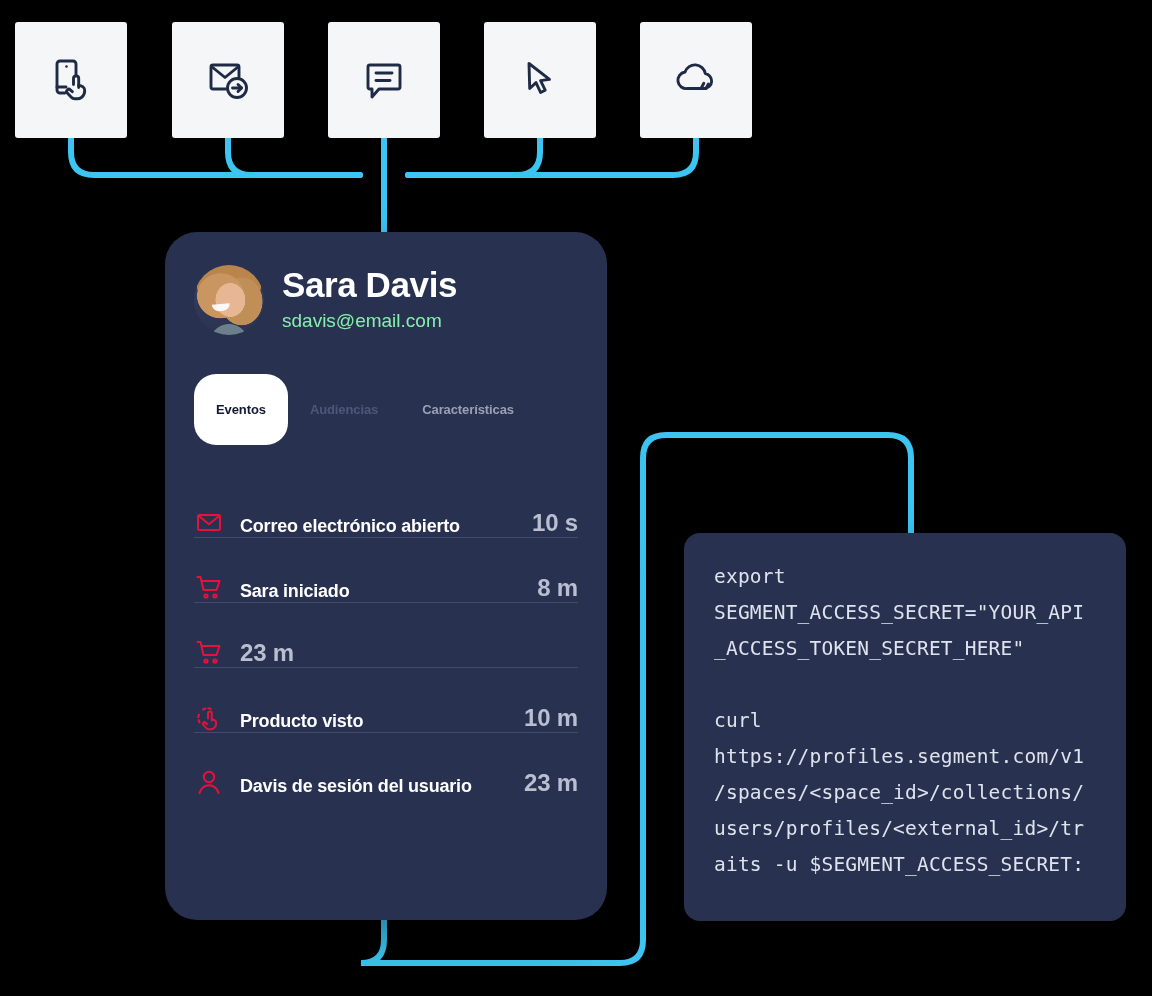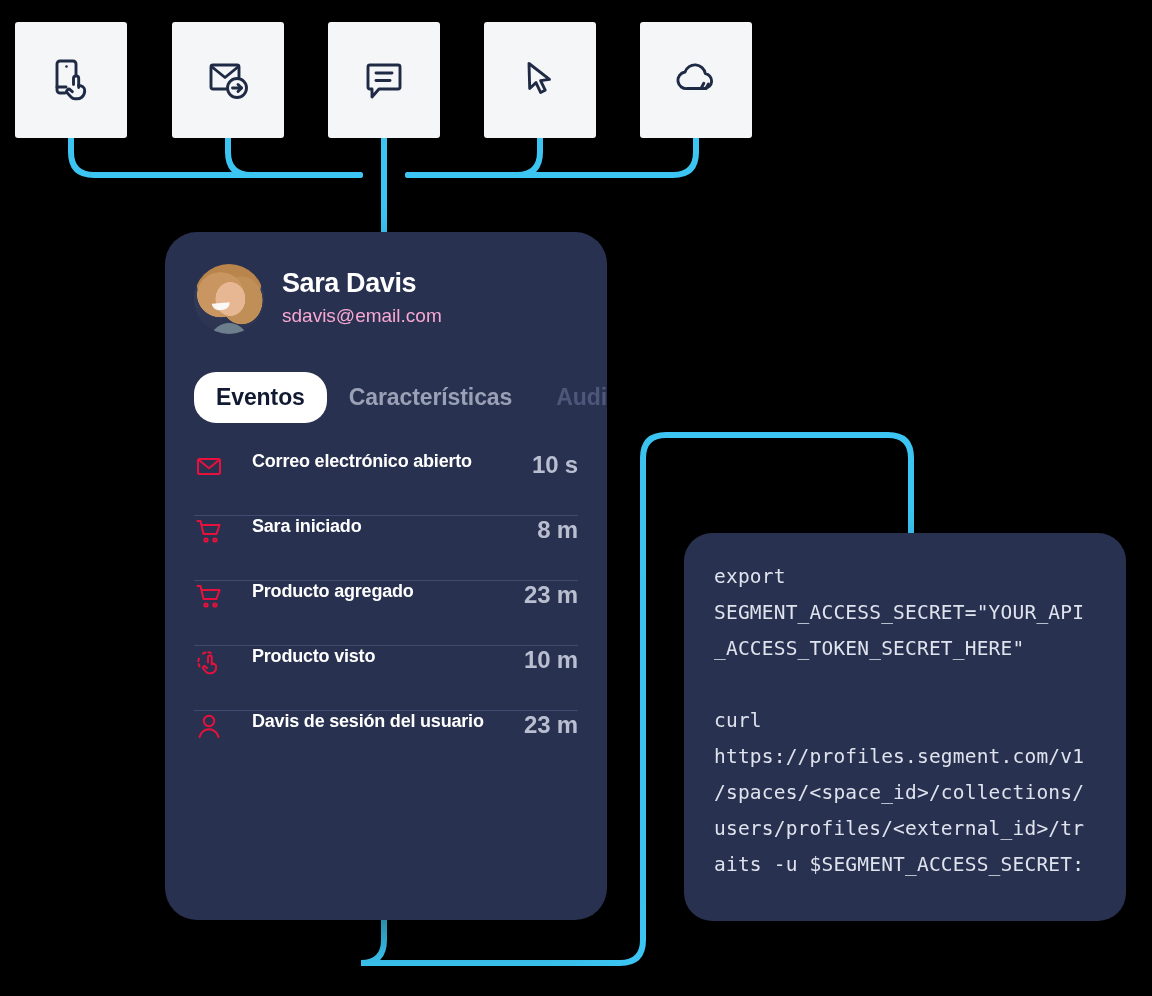--- a/index.html
+++ b/index.html
@@ -38,45 +38,45 @@
       linear-gradient(#39415e,#2b3350);
     position:relative;overflow:hidden;
   }
   #avatar::after{
     content:"";position:absolute;left:26%;top:56%;width:18px;height:7px;
     border-radius:0 0 9px 9px;background:#fdfdfd;opacity:.92;
     transform:rotate(-5deg);
   }
   .who{display:flex;flex-direction:column;justify-content:center;}
   #name{
-    font-size:27px;font-weight:700;color:#fff;letter-spacing:-.4px;line-height:1.18;
-  }
-  #email{font-size:19px;color:#f9a8d4;line-height:1.5;margin-top:2px;}
+    font-size:35px;font-weight:700;color:#fff;letter-spacing:-.4px;line-height:1.18;
+  }
+  #email{font-size:19px;color:#86efac;line-height:1.5;margin-top:2px;}
 
   .tabs{display:flex;align-items:center;gap:0;padding:38px 0 0 29px;white-space:nowrap;}
   .tab{
-    font-size:23px;font-weight:700;color:#9aa1b6;
-    padding:12px 22px;border-radius:22px;letter-spacing:-.1px;
+    font-size:13px;font-weight:700;color:#9aa1b6;
+    padding:28px 22px;border-radius:22px;letter-spacing:-.1px;
   }
   .tab.active{background:#fff;color:#121a33;}
   .tab.faded{color:#4e577a;}
 
   .events{padding:28px 29px 0 29px;}
   .event-row{
-    display:flex;align-items:flex-start;height:64px;gap:28px;
+    display:flex;align-items:flex-end;height:64px;gap:16px;
   }
   .ev-icon{width:30px;height:30px;flex:0 0 30px;display:flex;align-items:center;justify-content:center;}
   .ev-label{flex:1;font-size:18px;font-weight:700;color:#fff;letter-spacing:-.2px;}
   .ev-time{font-size:24px;font-weight:700;color:#b9bfd0;letter-spacing:-.2px;}
   .ev-sep{height:1px;background:#465074;opacity:.85;}
 
   
   #code-card{
     position:absolute;left:684px;top:533px;width:442px;height:388px;
-    background:#28314f;border-radius:28px;overflow:hidden;
+    background:#28314f;border-radius:16px;overflow:hidden;
     box-shadow:0 18px 40px rgba(0,0,0,.35);
   }
   #code-text{
     margin:0;padding:26px 30px;color:#dfe3ee;
     font-family:"DejaVu Sans Mono","Liberation Mono",monospace;
     font-size:19.5px;line-height:36px;white-space:pre-wrap;word-break:break-word;
     letter-spacing:.2px;
   }
 </style>
 </head>
@@ -156,22 +156,22 @@
     <div class="card-head">
       <div id="avatar"></div>
       <div class="who">
         <div id="name">Sara Davis</div>
         <div id="email">sdavis@email.com</div>
       </div>
     </div>
 
     <div class="tabs">
       <div class="tab active">Eventos</div>
+      <div class="tab faded">Audiencias</div>
       <div class="tab">Características</div>
-      <div class="tab faded">Audiencias</div>
     </div>
 
     <div class="events">
 
       <div class="event-row">
         <span class="ev-icon">
           <svg width="28" height="28" viewBox="0 0 28 28" fill="none" stroke="#e8113c" stroke-width="2" stroke-linecap="round" stroke-linejoin="round">
             <rect x="3" y="7" width="22" height="15" rx="1.5"></rect>
             <path d="M3.6 7.8 14 16.2 24.4 7.8"></path>
           </svg>
@@ -195,21 +195,20 @@
       <div class="ev-sep"></div>
 
       <div class="event-row">
         <span class="ev-icon">
           <svg width="28" height="28" viewBox="0 0 28 28" fill="none" stroke="#e8113c" stroke-width="2" stroke-linecap="round" stroke-linejoin="round">
             <path d="M2.5 4h3l3 13h13l3-9H7"></path>
             <circle cx="11" cy="23" r="1.6"></circle>
             <circle cx="20" cy="23" r="1.6"></circle>
           </svg>
         </span>
-        <span class="ev-label">Producto agregado</span>
         <span class="ev-time">23 m</span>
       </div>
       <div class="ev-sep"></div>
 
       <div class="event-row">
         <span class="ev-icon">
           <svg width="28" height="28" viewBox="0 0 28 28" fill="none" stroke="#e8113c" stroke-width="2" stroke-linecap="round" stroke-linejoin="round">
             <path d="M4.6 19.5a9 9 0 0 1 .2-9.6" stroke-dasharray="2.6 2.8"></path>
             <path d="M8 6.6a9 9 0 0 1 9.4 0" stroke-dasharray="2.6 2.8"></path>
             <path d="M13 15.5v-5a1.9 1.9 0 0 1 3.8 0v7"></path>

